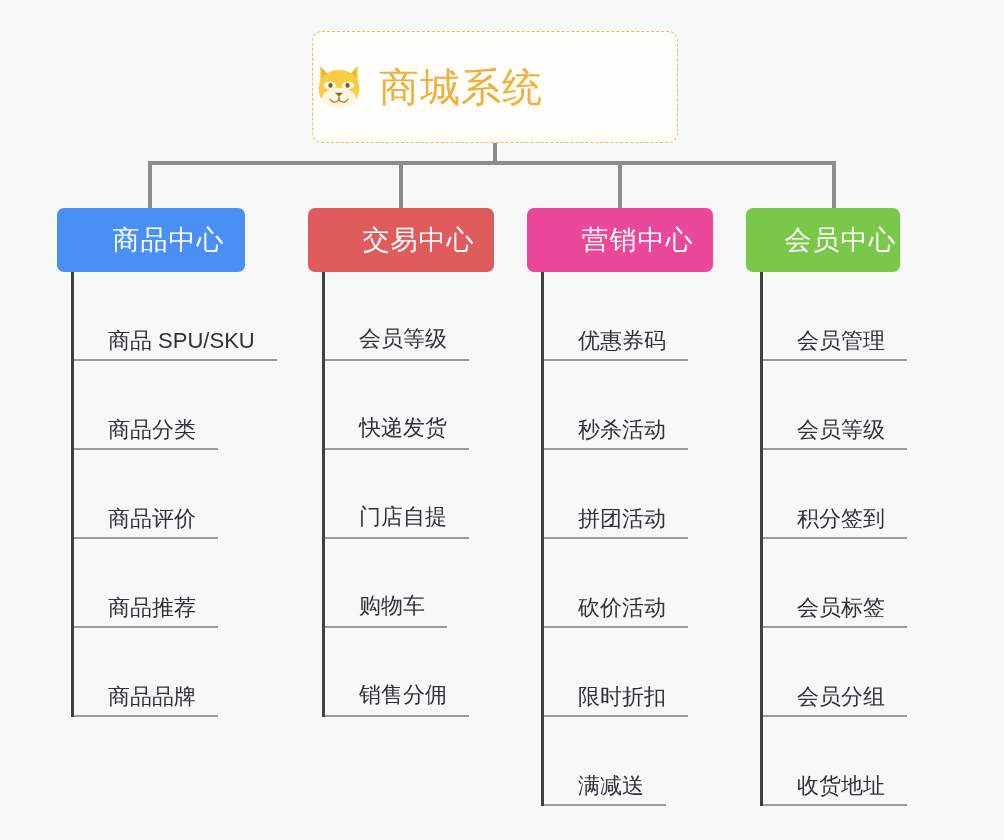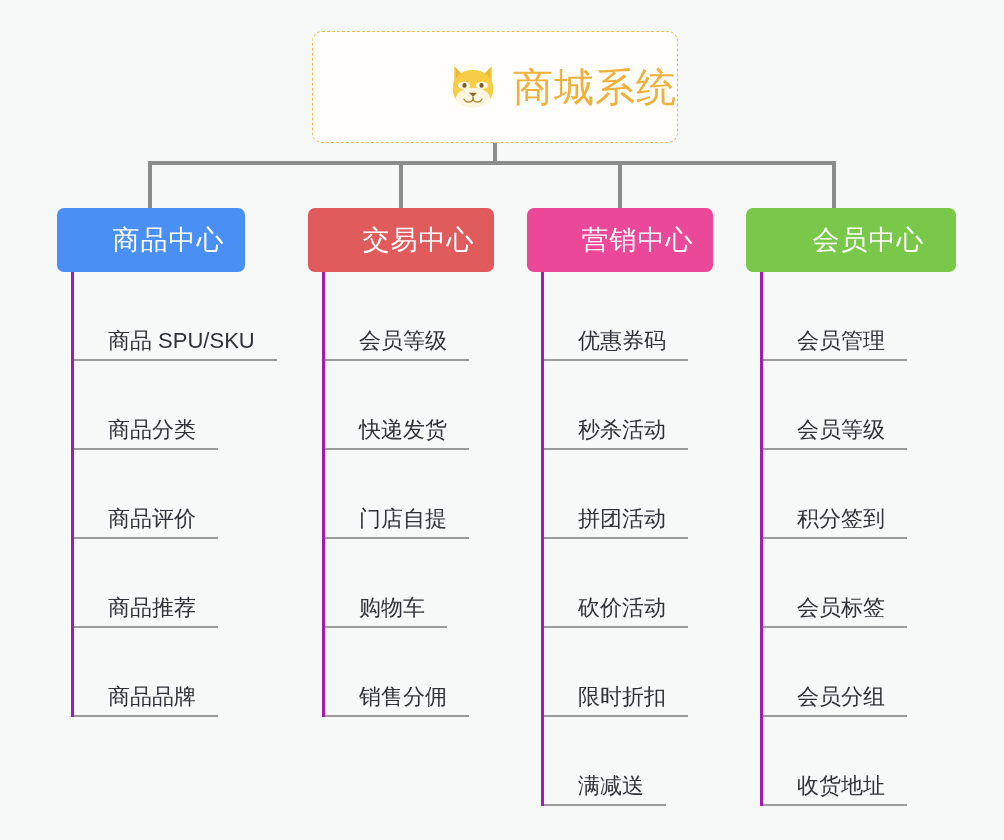--- a/index.html
+++ b/index.html
@@ -27,21 +27,21 @@
     left: 312px;
     top: 31px;
     width: 366px;
     height: 112px;
     background: #fffefb;
     border: 1px dashed #f0b952;
     border-radius: 10px;
     box-sizing: border-box;
     display: flex;
     align-items: center;
-    justify-content: flex-end;
+    justify-content: flex-start;
   }
   .root-inner {
     display: flex;
     align-items: center;
     gap: 14px;
   }
   .shiba-icon {
     width: 52px;
     height: 52px;
     display: block;
@@ -98,21 +98,21 @@
     justify-content: center;
     color: #ffffff;
     font-size: 27px;
     letter-spacing: 1px;
     box-sizing: border-box;
     padding-left: 35px;
   }
   .sub-list {
     margin-left: 14px;
     padding-top: 0;
-    border-left: 3px solid #a21caf;
+    border-left: 3px solid #404040;
     display: block;
   }
   .sub-item {
     display: block;
     box-sizing: border-box;
     height: 89px;
     position: relative;
   }
   .sub-item-inner {
     display: inline-block;
@@ -177,21 +177,21 @@
             <span class="sub-item-inner">商品评价</span>
           </div>
           <div class="sub-item">
             <span class="sub-item-inner">商品推荐</span>
           </div>
           <div class="sub-item">
             <span class="sub-item-inner">商品品牌</span>
           </div>
         </div>
       </div>
-      <div class="column" style="left: 308px; width: 186px;">
+      <div class="column" style="left: 308px; width: 186px; font-family: Liberation Mono, monospace;">
         <div class="cat-box" style="background: rgb(224, 92, 92); width: 186px;">
           <span>交易中心</span>
         </div>
         <div class="sub-list">
           <div class="sub-item">
             <span class="sub-item-inner">会员等级</span>
           </div>
           <div class="sub-item">
             <span class="sub-item-inner">快递发货</span>
           </div>
@@ -225,21 +225,21 @@
           </div>
           <div class="sub-item">
             <span class="sub-item-inner">限时折扣</span>
           </div>
           <div class="sub-item">
             <span class="sub-item-inner">满减送</span>
           </div>
         </div>
       </div>
       <div class="column" style="left: 746px; width: 186px;">
-        <div class="cat-box" style="background: rgb(121, 200, 74); width: 210px;">
+        <div class="cat-box" style="background: rgb(121, 200, 74); width: 154px;">
           <span>会员中心</span>
         </div>
         <div class="sub-list">
           <div class="sub-item">
             <span class="sub-item-inner">会员管理</span>
           </div>
           <div class="sub-item">
             <span class="sub-item-inner">会员等级</span>
           </div>
           <div class="sub-item">

